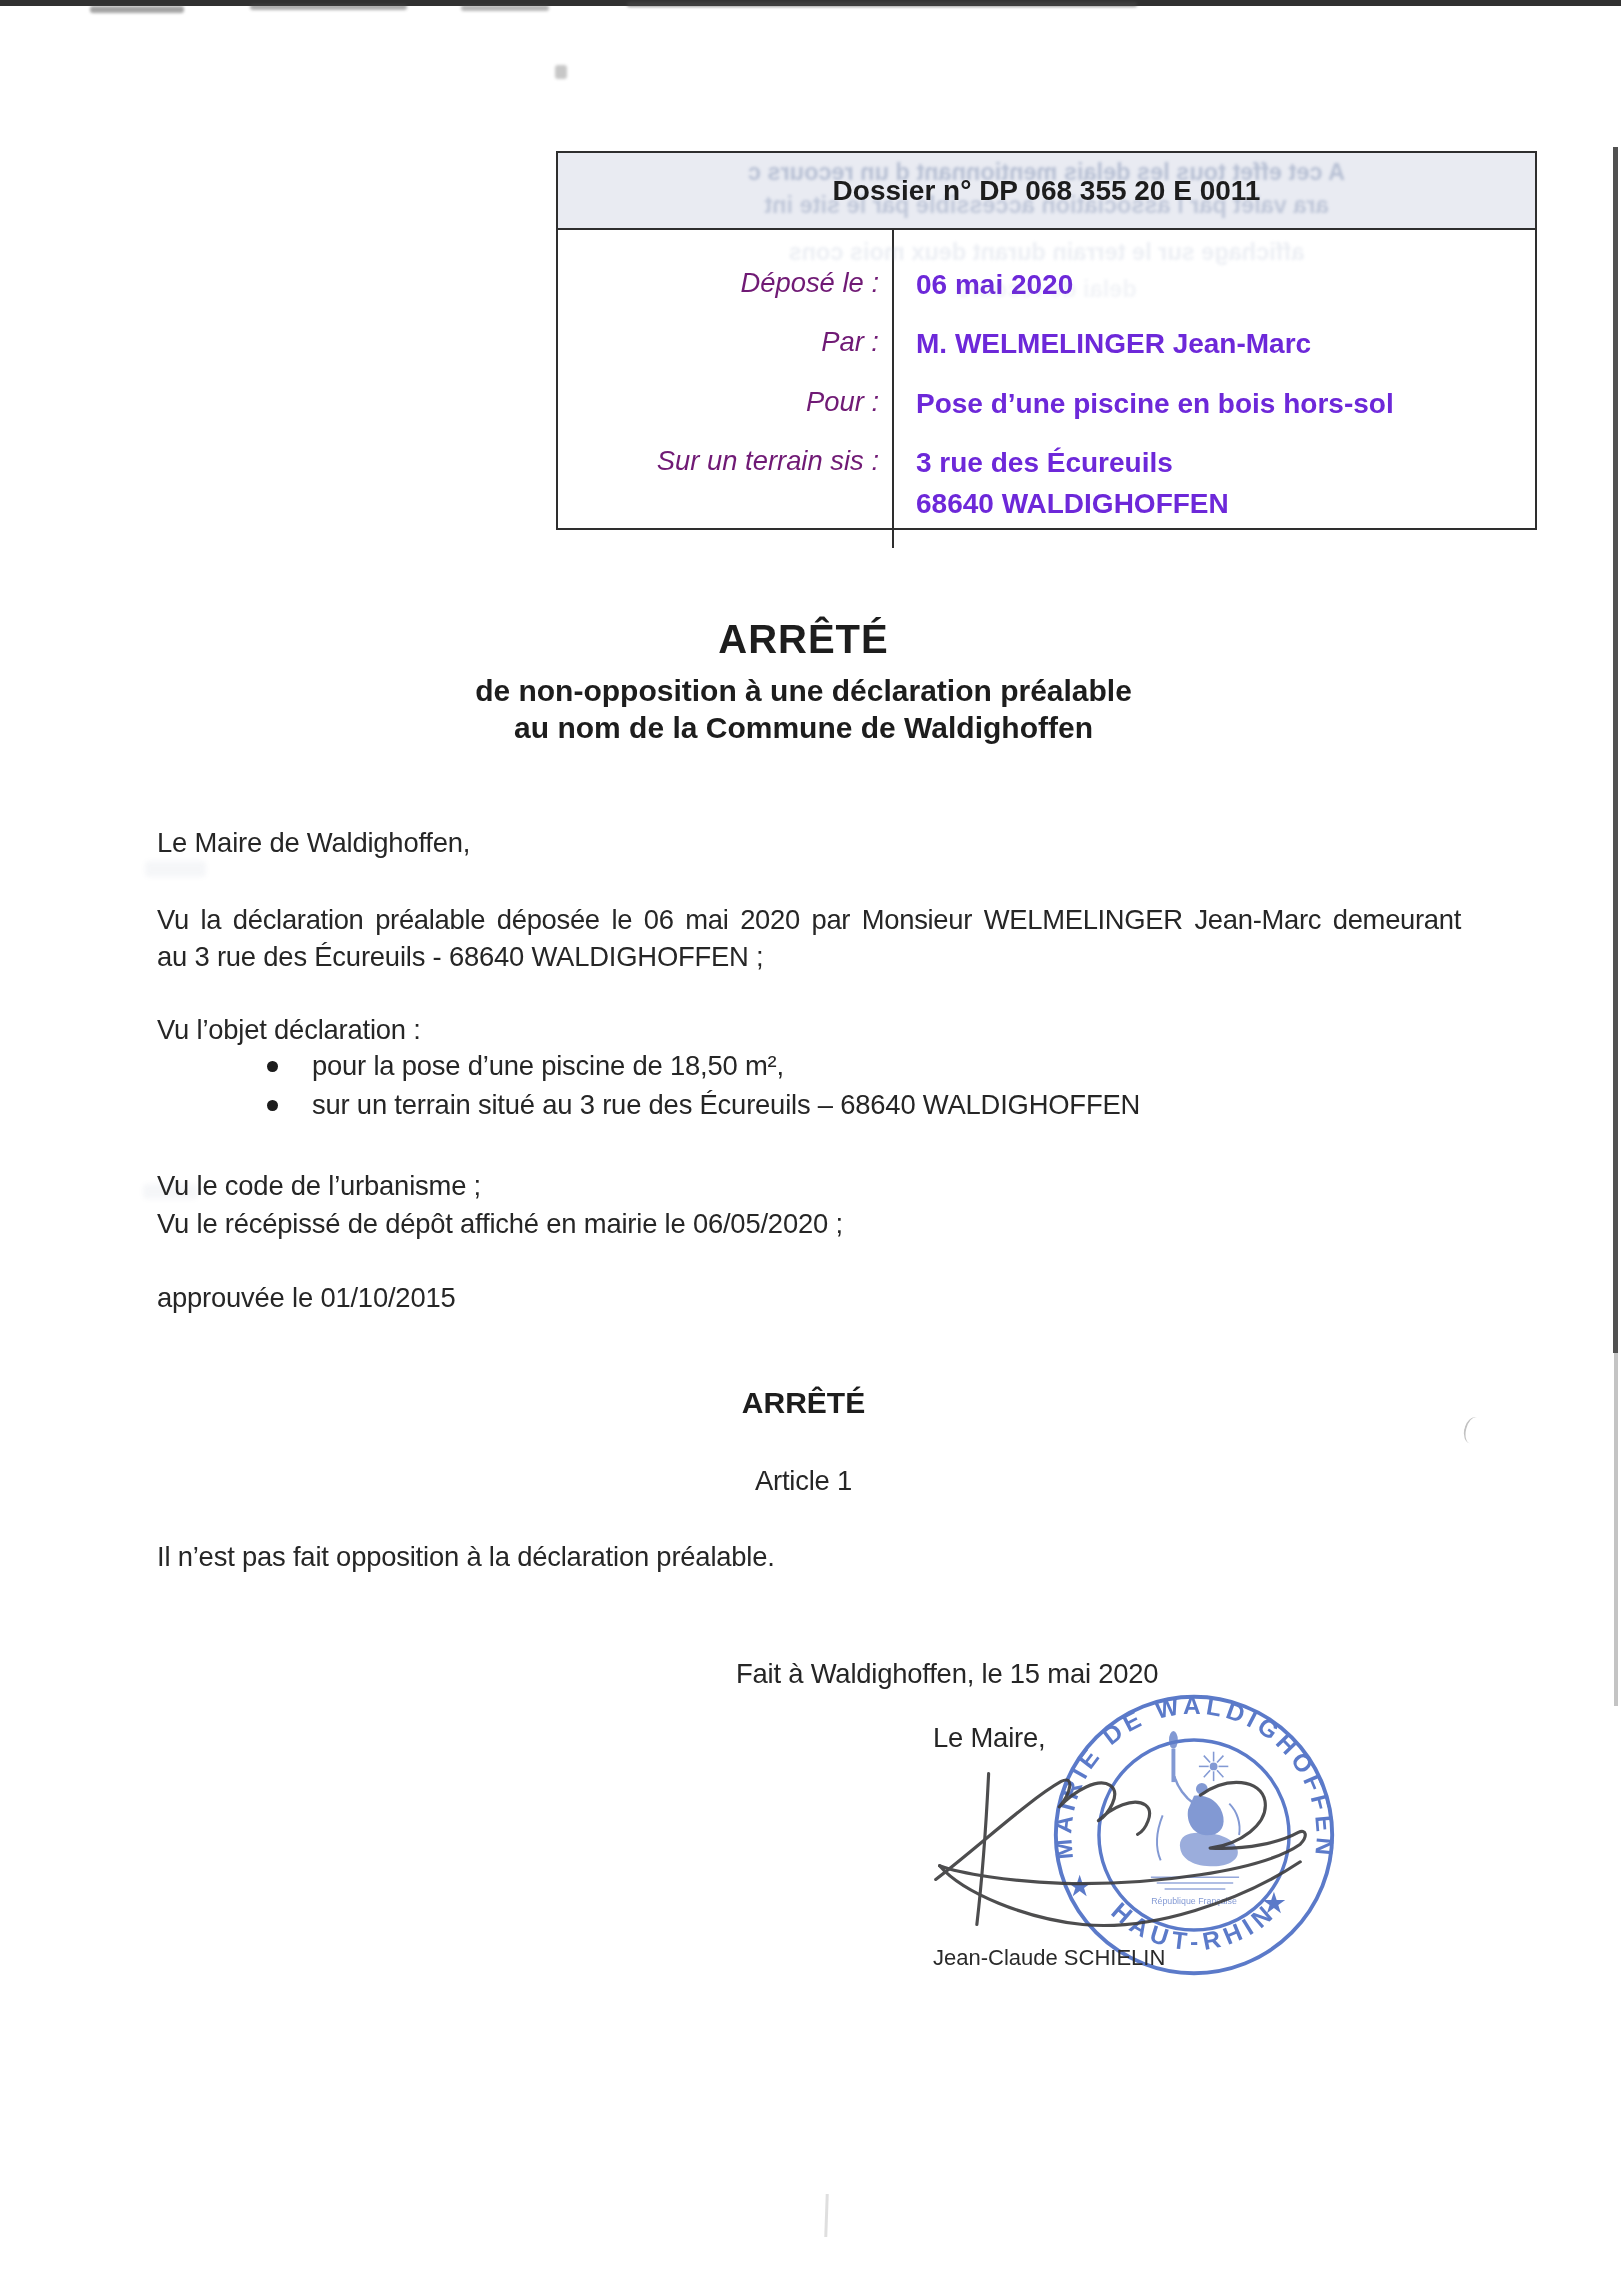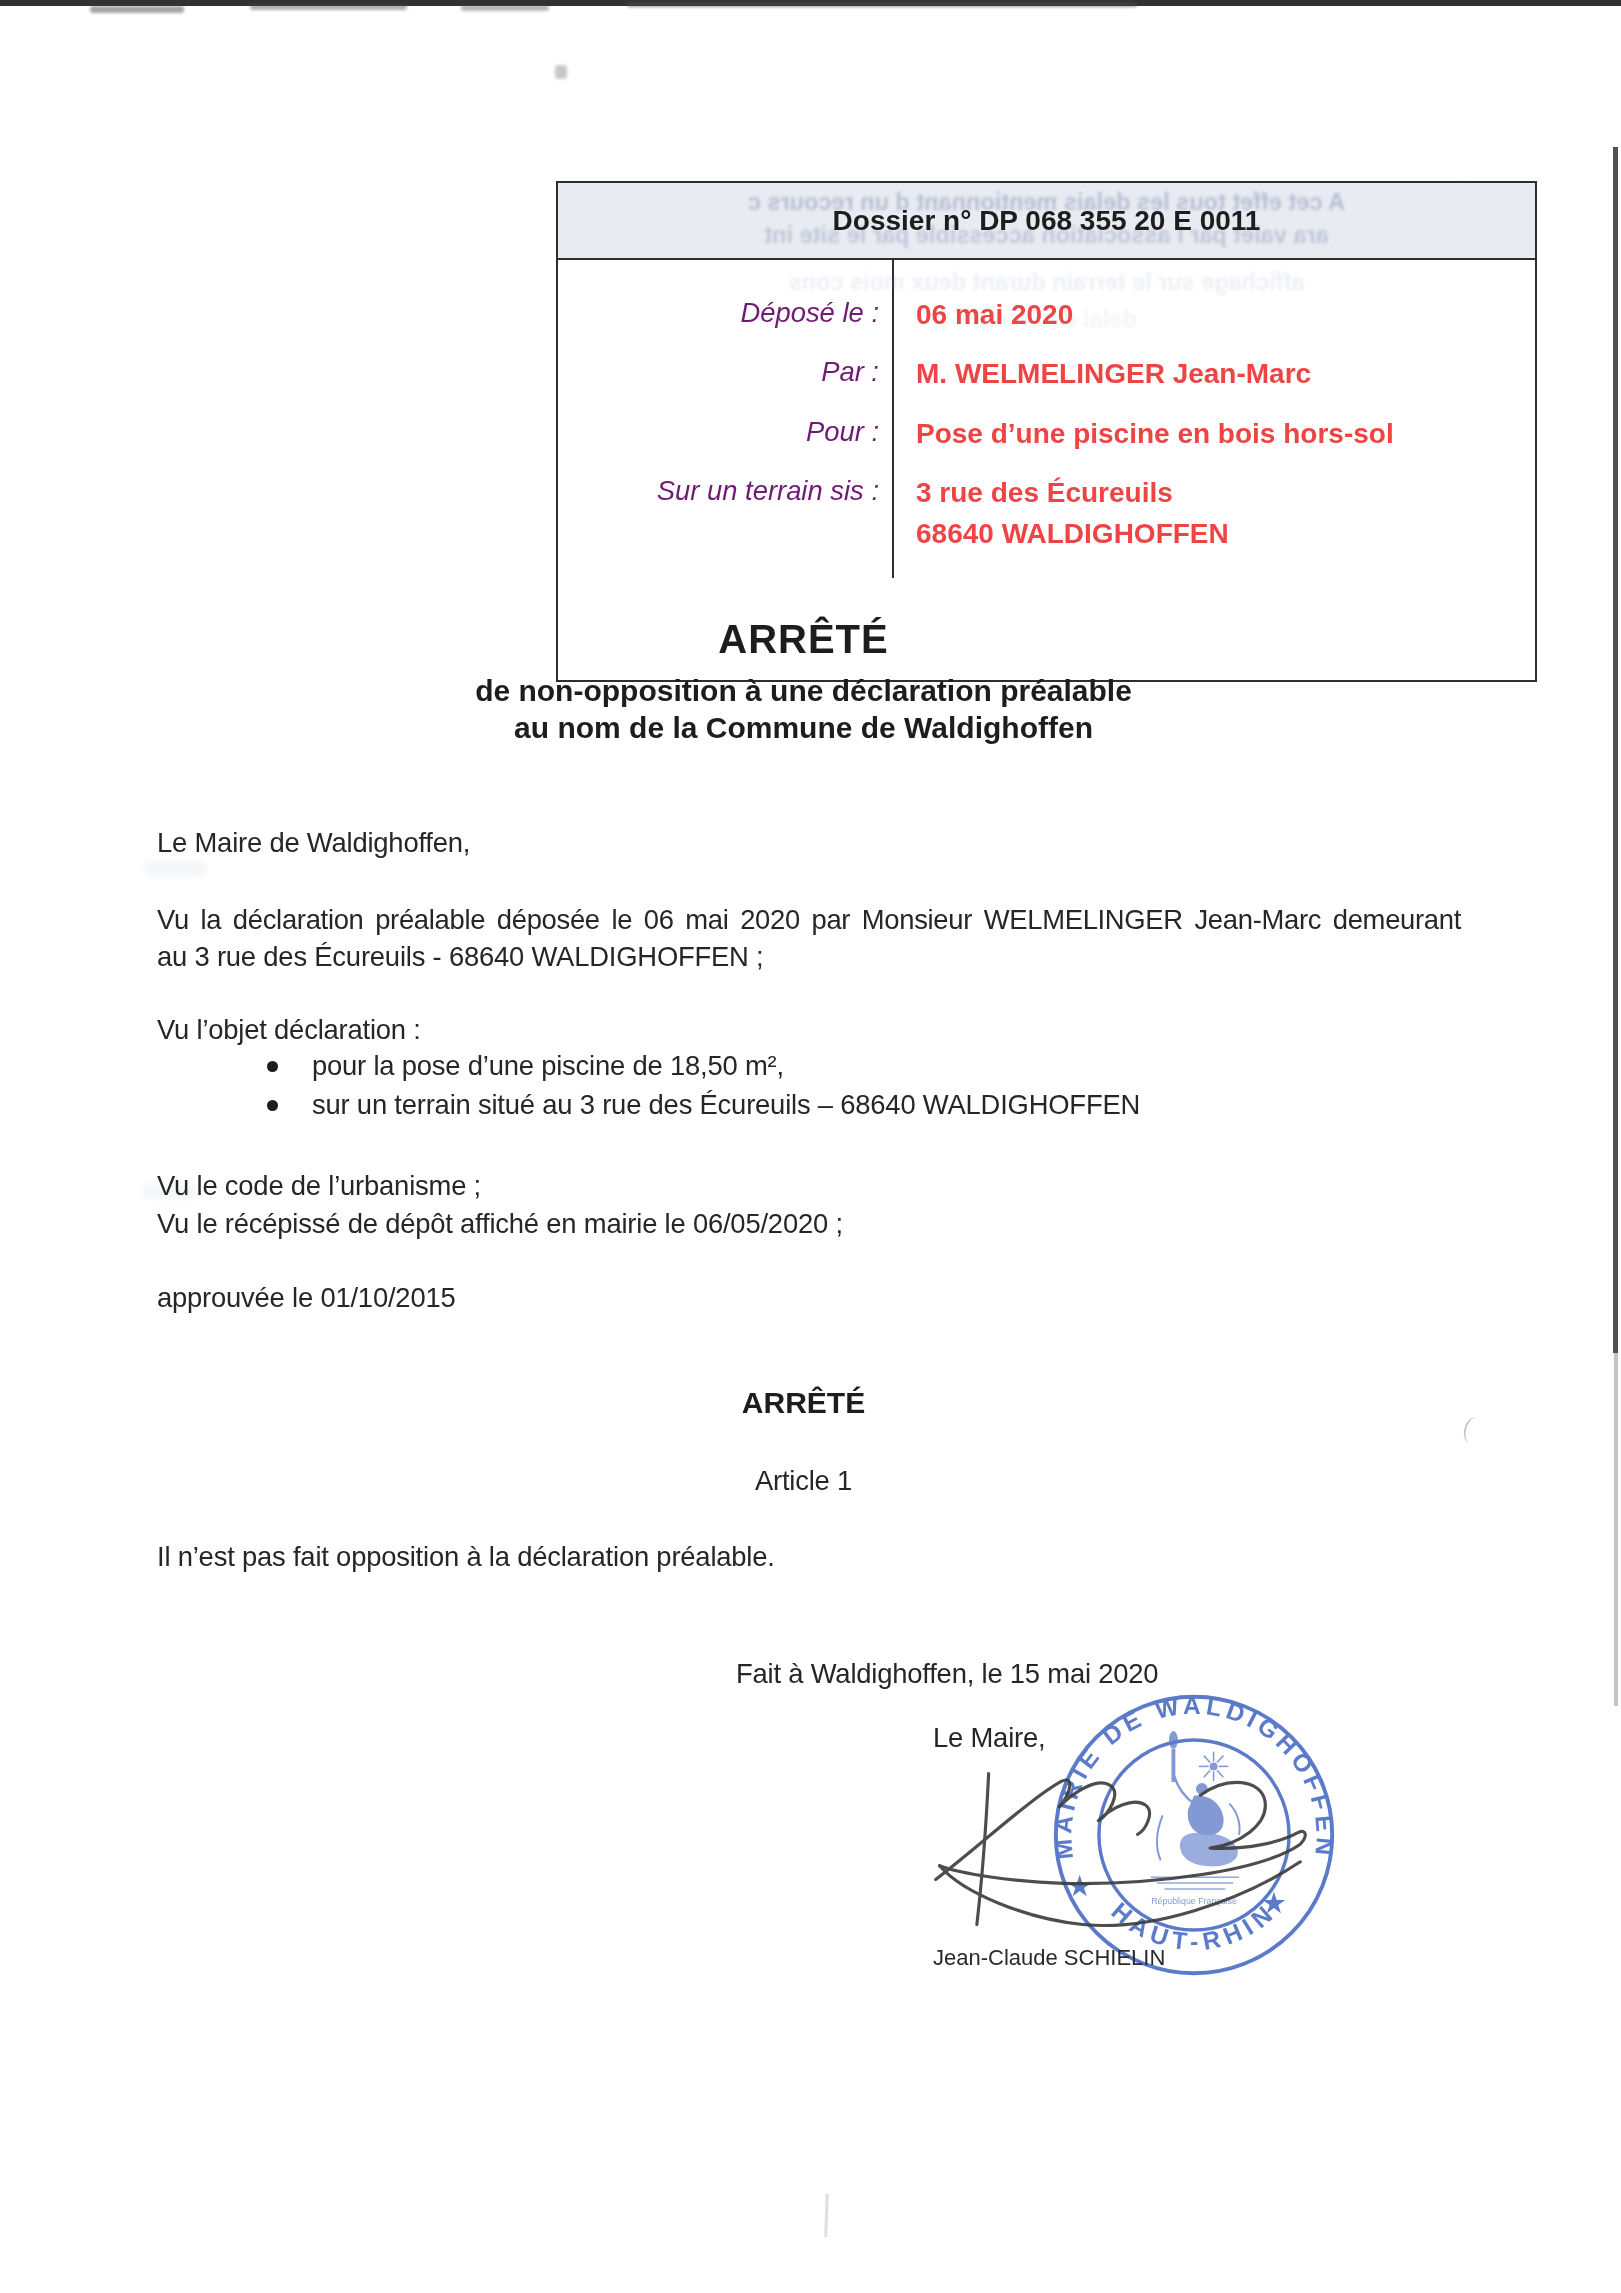--- a/index.html
+++ b/index.html
@@ -19,22 +19,22 @@
   
   .mairie-box{
     left:78px;top:229px;width:392px;height:97px;
     border:2.9px solid #2b2b2b;box-shadow:4.9px 3.9px 0 -1px #3c3c3c;
     display:flex;flex-direction:column;align-items:center;justify-content:center;
     font-weight:bold;font-size:30px;line-height:37px;color:#1e1e1e;letter-spacing:0.5px;
     text-align:center;box-sizing:border-box;
   }
   
   .dossier-table{
-    left:556px;top:151px;width:981px;height:501px;
-    border:2px solid #2e2e2e;box-sizing:border-box;background:#fff;margin-top:30px;
+    left:556px;top:151px;width:981px;height:379px;
+    border:2px solid #2e2e2e;box-sizing:border-box;background:#fff;
   }
   .dossier-header{
     position:absolute;left:0;top:0;width:100%;height:77px;
     background:#e9ebf2;border-bottom:2px solid #2e2e2e;box-sizing:border-box;
     display:flex;align-items:center;justify-content:center;
     font-weight:bold;font-size:28px;color:#1d1d1d;overflow:hidden;
   }
   .header-title{position:relative;z-index:2;}
   .bleed{
     position:absolute;left:0;width:100%;text-align:center;
@@ -42,21 +42,21 @@
     color:#8494b5;font-weight:600;font-size:23.5px;white-space:nowrap;
     pointer-events:none;z-index:1;
   }
   .col-divider{position:absolute;left:334px;top:77px;width:2px;height:318px;background:#2e2e2e;}
   .trow-label{
     position:absolute;left:0;width:321px;text-align:right;
     font-style:italic;font-size:27.4px;color:#701a75;
   }
   .trow-value{
     position:absolute;left:358px;width:598px;
-    font-weight:bold;font-size:28px;color:#ef4444;line-height:39px;
+    font-weight:bold;font-size:28px;color:#6d28d9;line-height:39px;
   }
   
   .title-line{left:0;width:1607px;text-align:center;font-weight:bold;color:#1d1d1d;}
   .t1{top:617px;font-size:40px;letter-spacing:1px;}
   .t2{top:674px;font-size:30px;}
   .t3{top:711px;font-size:30px;}
   .bodytxt{font-size:27.4px;line-height:37px;color:#262626;letter-spacing:-0.2px;}
   .jline{width:1304px;text-align:justify;text-align-last:justify;letter-spacing:-0.3px;}
   .bullet-dot{width:10.8px;height:10.8px;border-radius:50%;background:#1c1c1c;}
   .center-line{left:0;width:1607px;text-align:center;}

